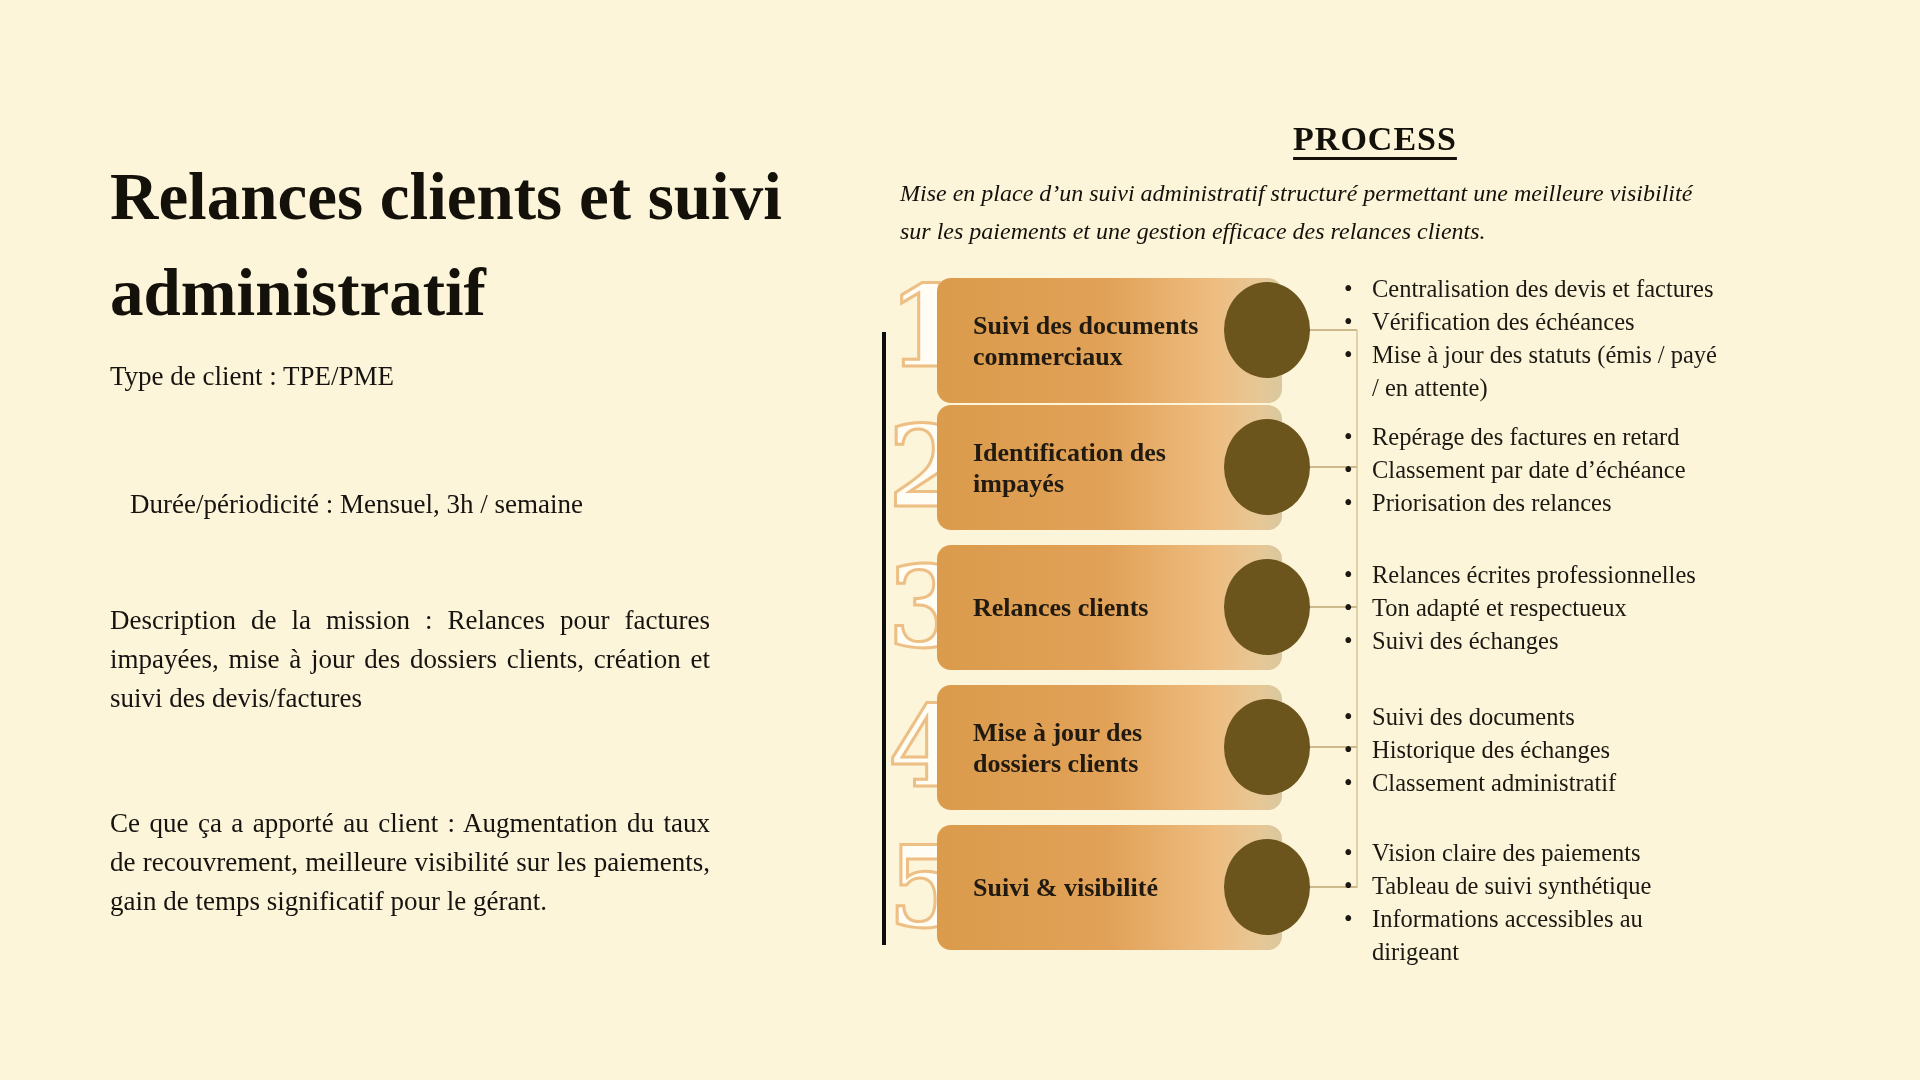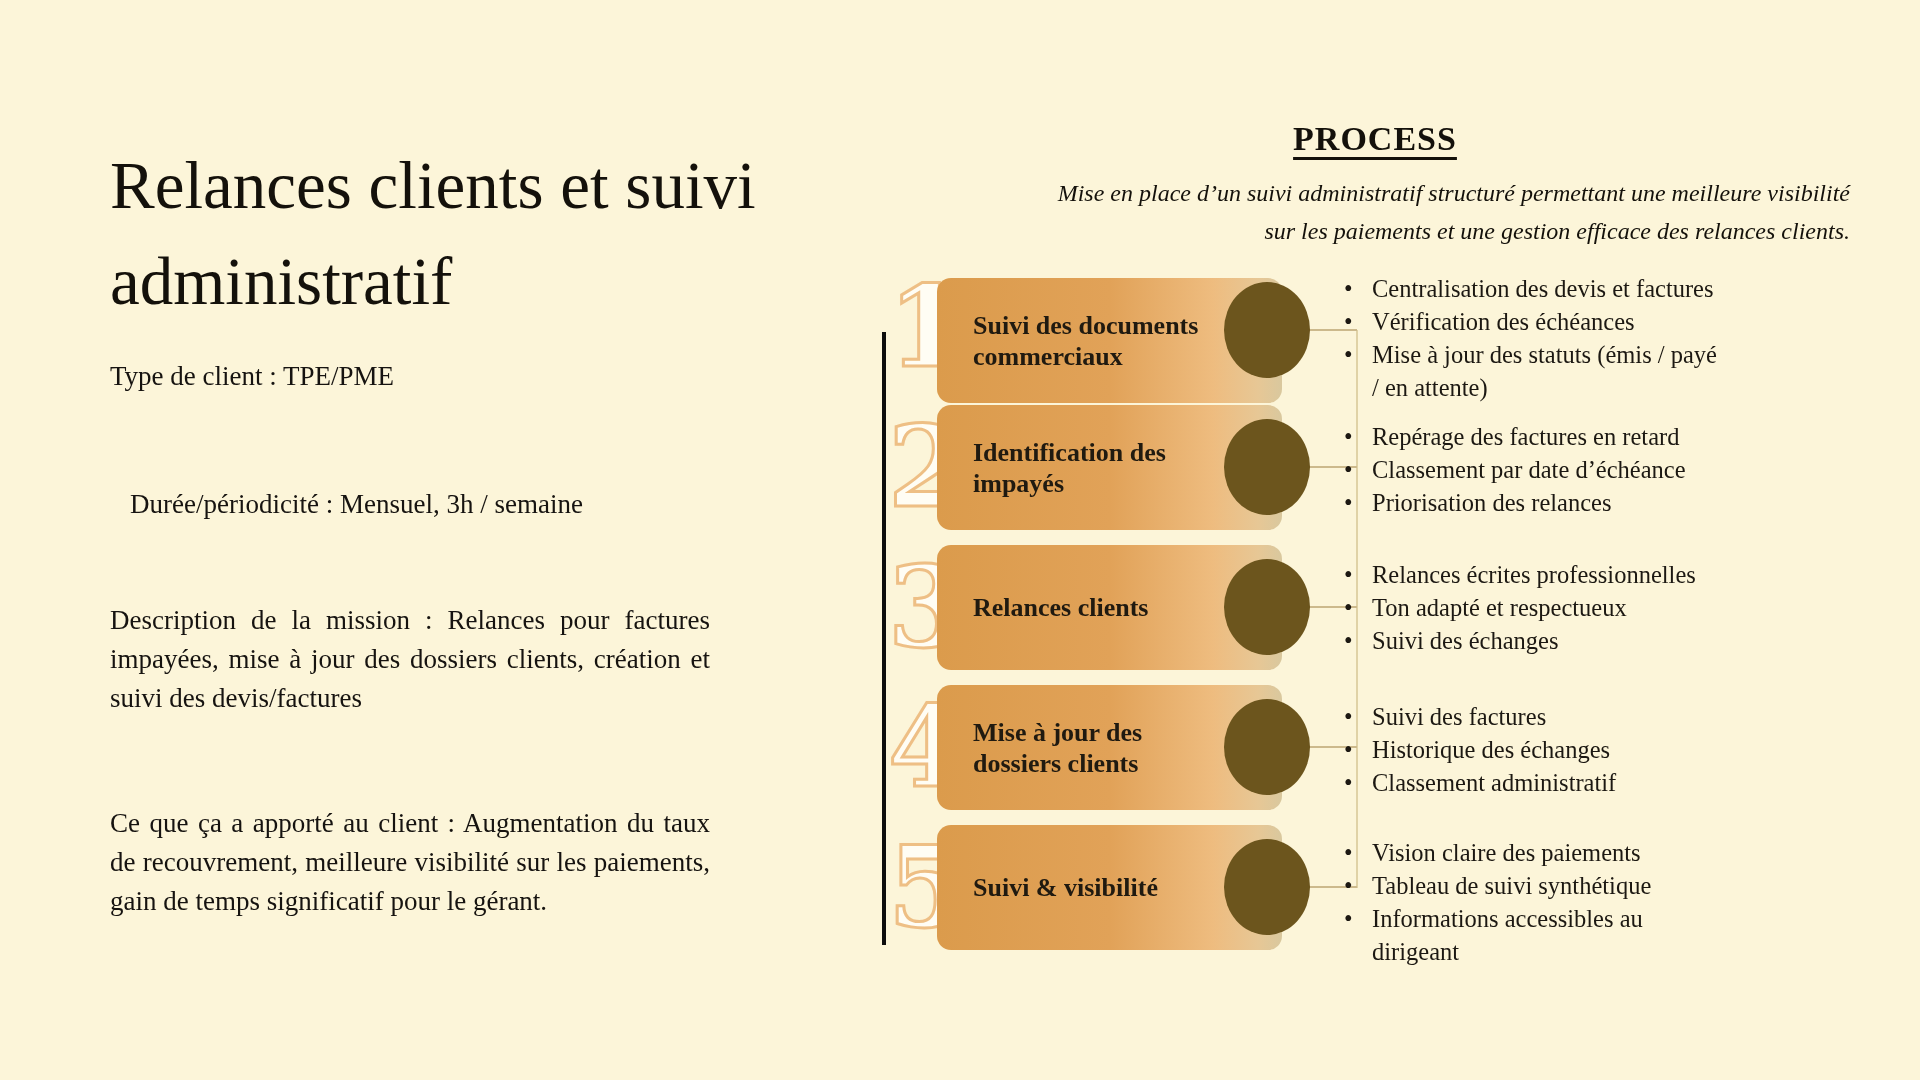--- a/index.html
+++ b/index.html
@@ -2,40 +2,40 @@
 <html><head>
 <meta charset="utf-8">
 <style>
   html,body{margin:0;padding:0;}
   body{font-family:"Liberation Serif", serif; background:#e8e4d8;}
   .slide{
     position:relative; width:1920px; height:1080px;
     background:#fcf5d9; overflow:hidden;
   }
   .main-title{
-    position:absolute; left:110px; top:92px; width:680px;
-    font-size:67px; line-height:96px; color:#14110b; font-weight:400;
+    position:absolute; left:110px; top:103px; width:680px;
+    font-size:67px; line-height:96px; color:#14110b; font-weight:700;
   }
   .field{position:absolute; left:110px; width:600px; font-size:27px; line-height:39px; color:#161310;}
   .field b{font-weight:normal;}
   .field.justified{text-align:justify;margin-top:16px;}
   .f-type{top:330px;}
   .f-duree{top:458px;margin-left:20px;}
   .f-desc{top:585px;}
   .f-apport{top:788px;}
   
   .process-title{
     position:absolute; left:920px; top:120px; width:910px;
     text-align:center; font-size:34px; font-weight:bold; color:#14110b;
     letter-spacing:1px;
     text-decoration:underline; text-underline-offset:7px; text-decoration-thickness:3px;
   }
   .process-subtitle{
     position:absolute; left:900px; top:174px; width:950px;
-    text-align:right; font-style:italic; font-size:24px; line-height:38px;
+    text-align:left; font-style:italic; font-size:24px; line-height:38px;
     color:#14110b; white-space:pre-line;
   }
   
   .vrule{position:absolute; left:882px; top:332px; width:4px; height:613px; background:#0d0d0d;}
   .spine{position:absolute; left:1356px; top:330px; width:2px; height:558px; background:#e0d2a6;}
   .hconn{position:absolute; left:1308px; width:49px; height:2px; background:#ccb98c;}
   .step-box{
     position:absolute; left:937px; width:345px; height:125px; border-radius:14px;
     background:linear-gradient(90deg,#db9b4c 0%, #e1a258 50%, #eebc7f 80%, #e7c795 93%, #d9c89e 100%);
     display:flex; align-items:center;
@@ -148,21 +148,21 @@
   </div>
 
   <div class="step-num" style="top:678px">4</div>
   <div class="step-box" style="top:685px">
     <div class="box-title">Mise à jour des dossiers clients</div>
   </div>
   <div class="step-circle" style="top:699px"></div>
   <div class="bullets" style="top:700px">
     <div class="bullet-item">
         <span class="dot">•</span>
-        <span class="btxt">Suivi des factures</span>
+        <span class="btxt">Suivi des documents</span>
       </div>
     <div class="bullet-item">
         <span class="dot">•</span>
         <span class="btxt">Historique des échanges</span>
       </div>
     <div class="bullet-item">
         <span class="dot">•</span>
         <span class="btxt">Classement administratif</span>
       </div>
   </div>

